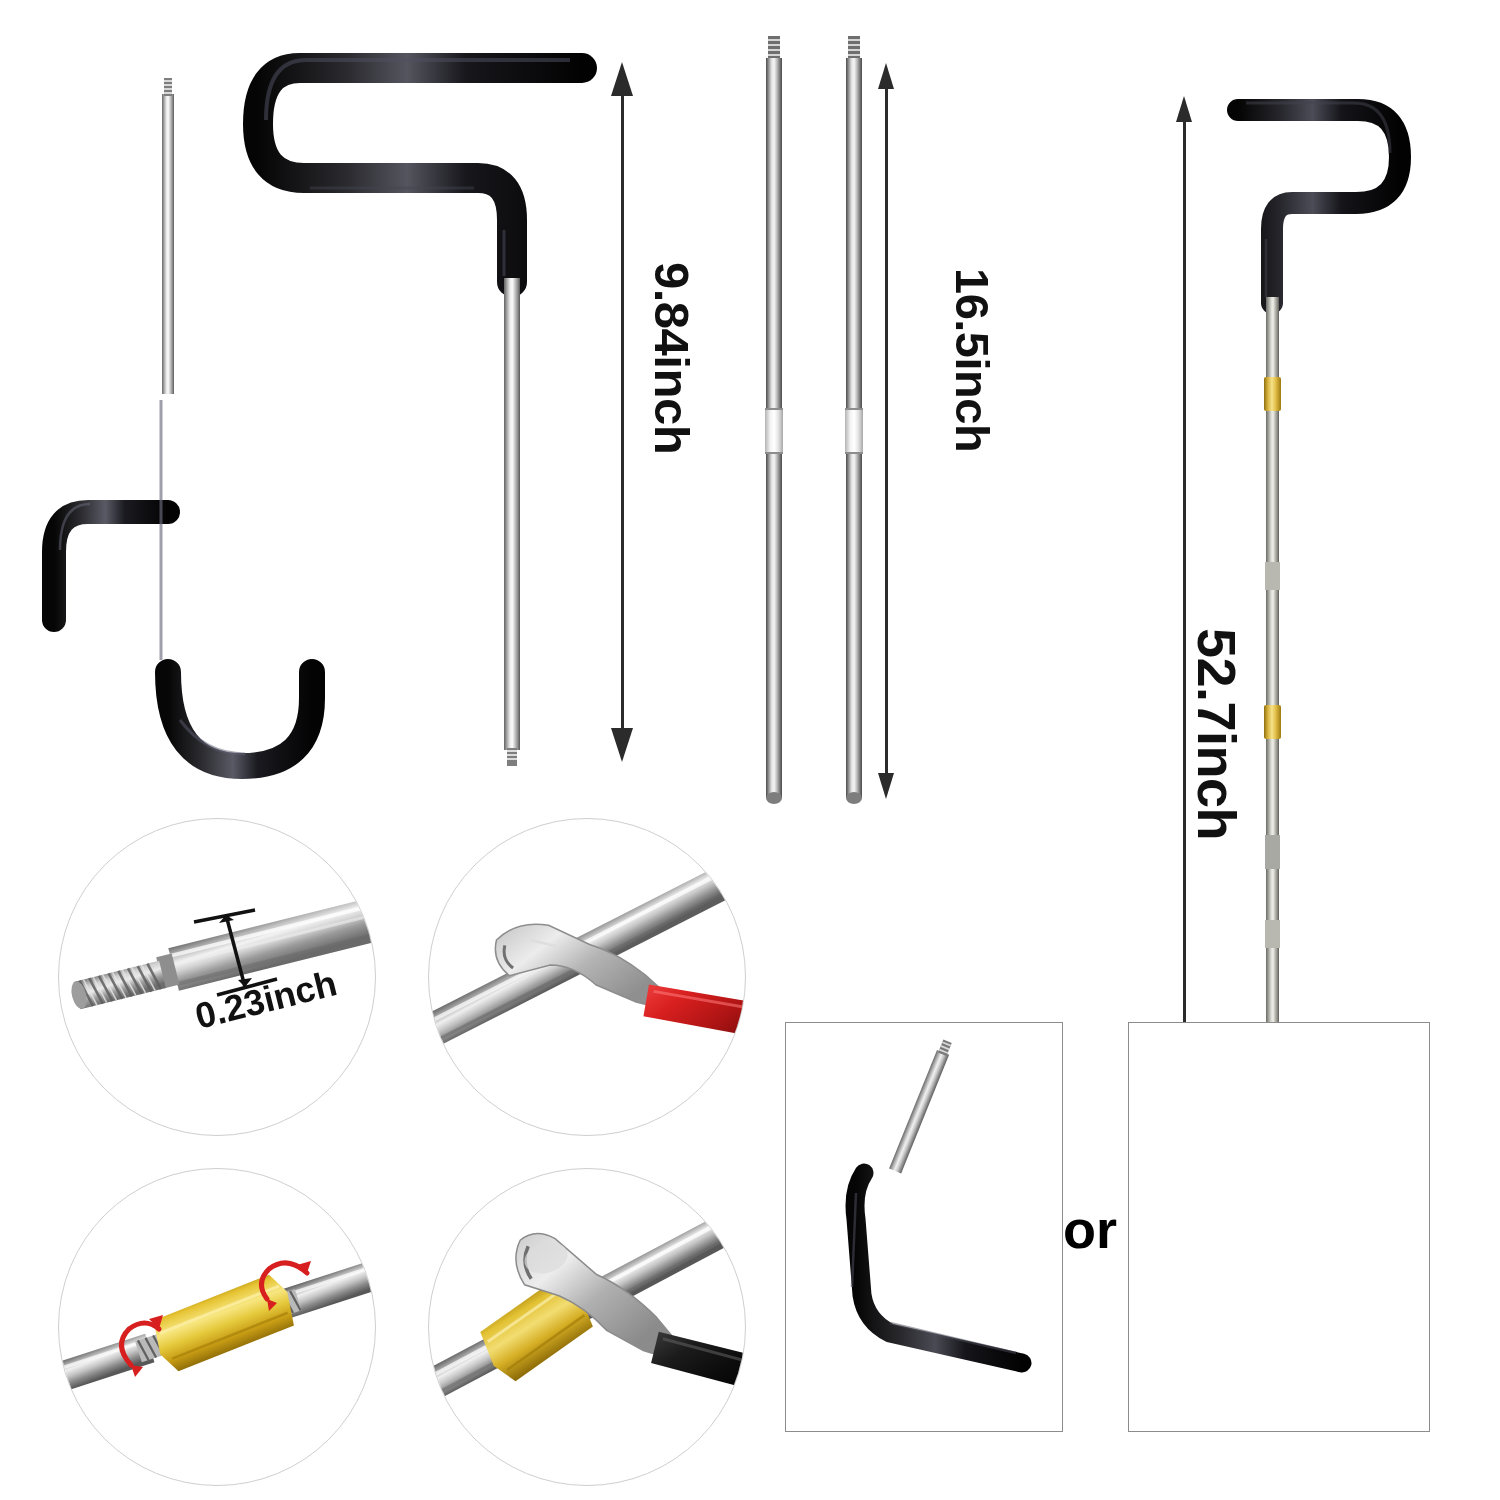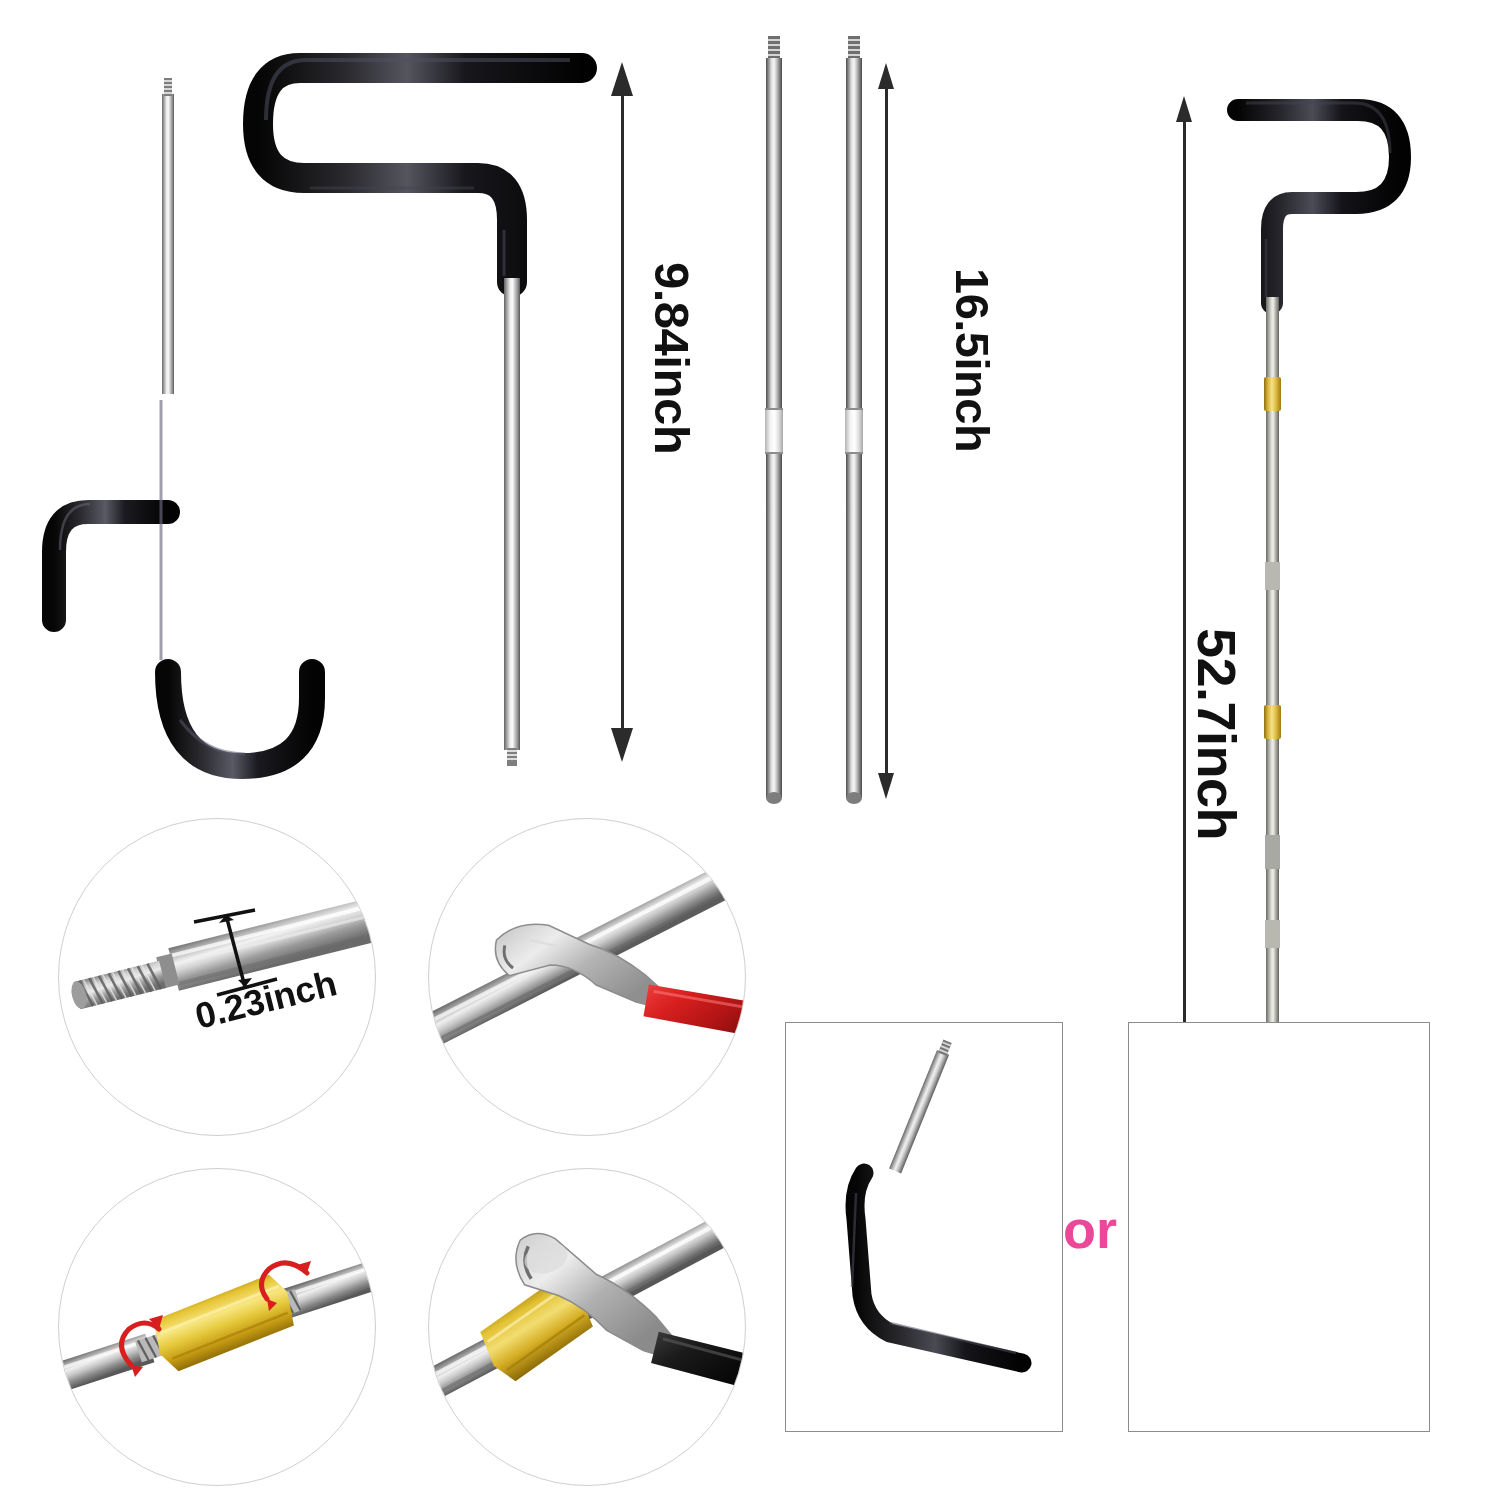--- a/index.html
+++ b/index.html
@@ -66,21 +66,21 @@
   }
   
   .panel-box {
     position: absolute;
     border: 1px solid #8c8c8c;
     background: #ffffff;
   }
   .or-text {
     position: absolute;
     font-weight: 700;
-    color: #ec4899;
+    color: #000000;
   }
 
   .inset-cap {
     position: absolute;
     font-weight: 700;
     color: #111111;
     white-space: nowrap;
   }
 
   svg { display: block; overflow: visible; }

